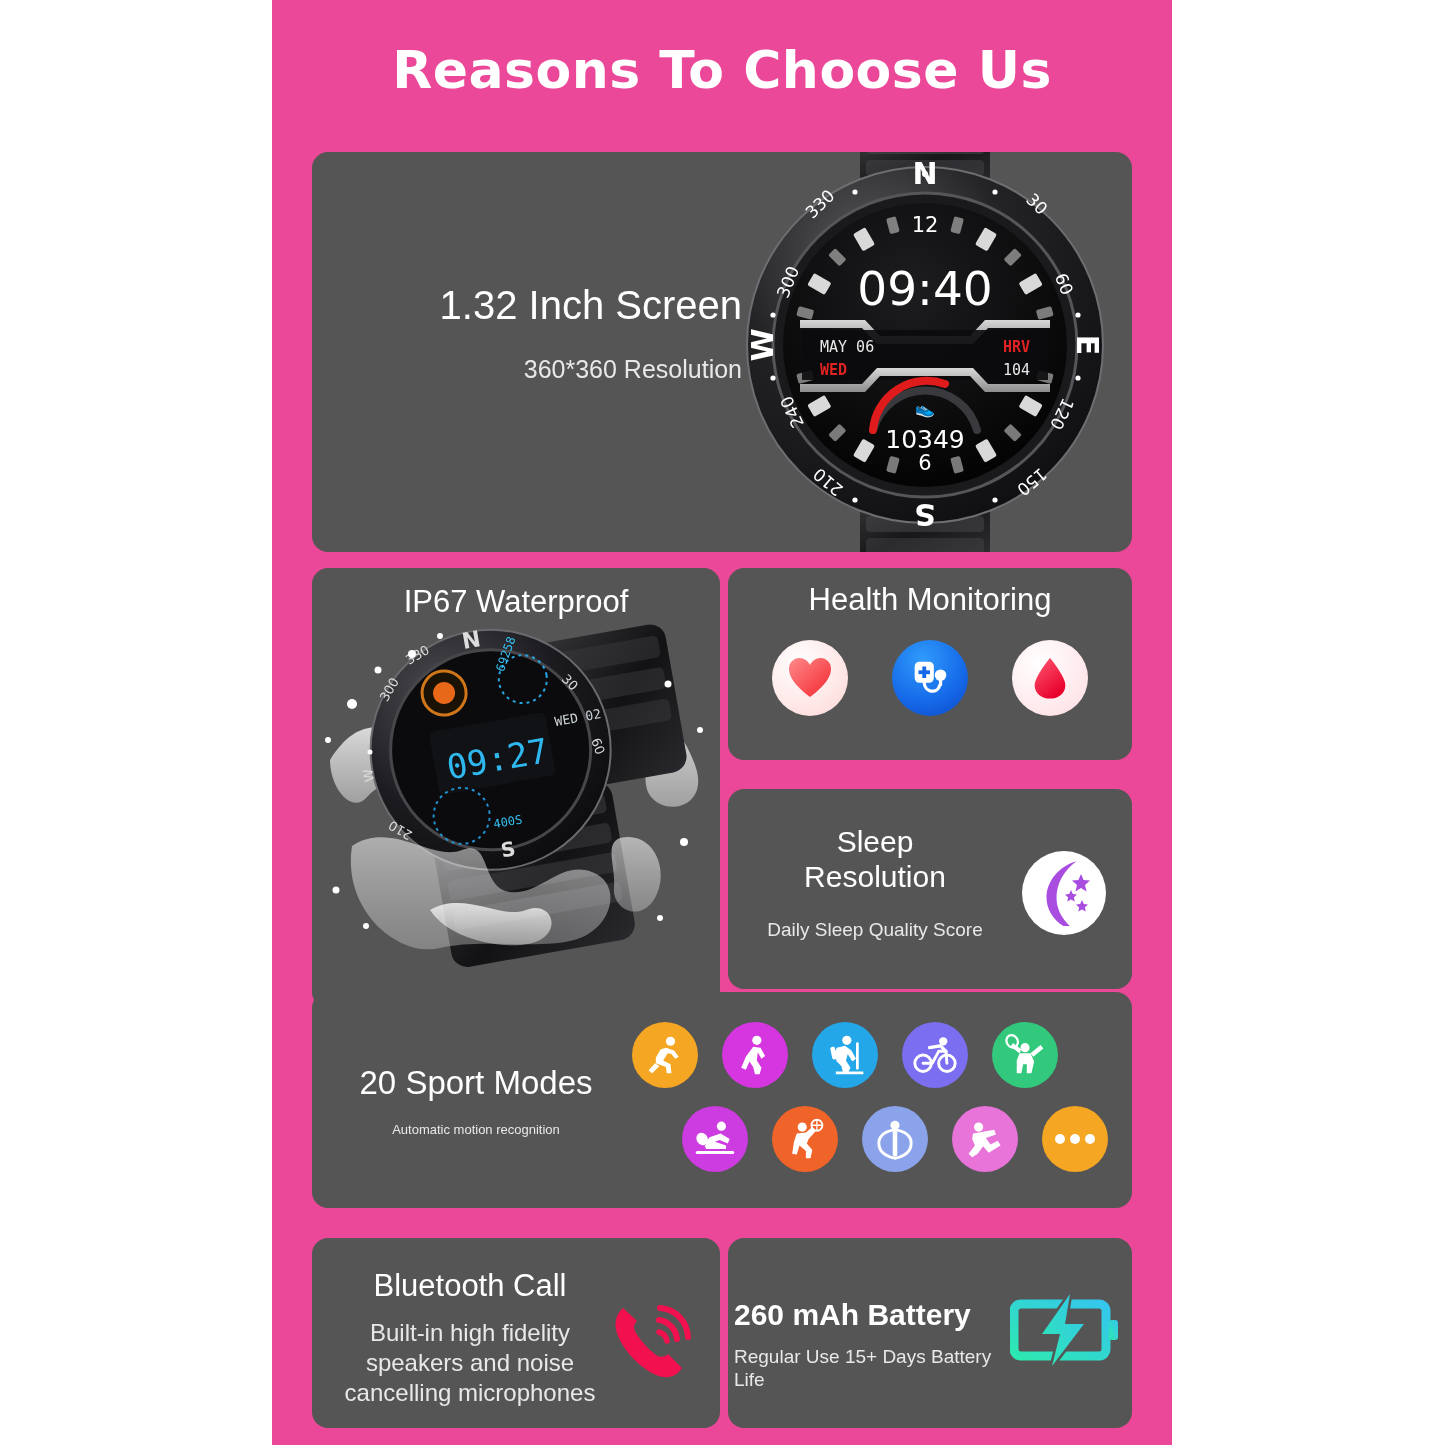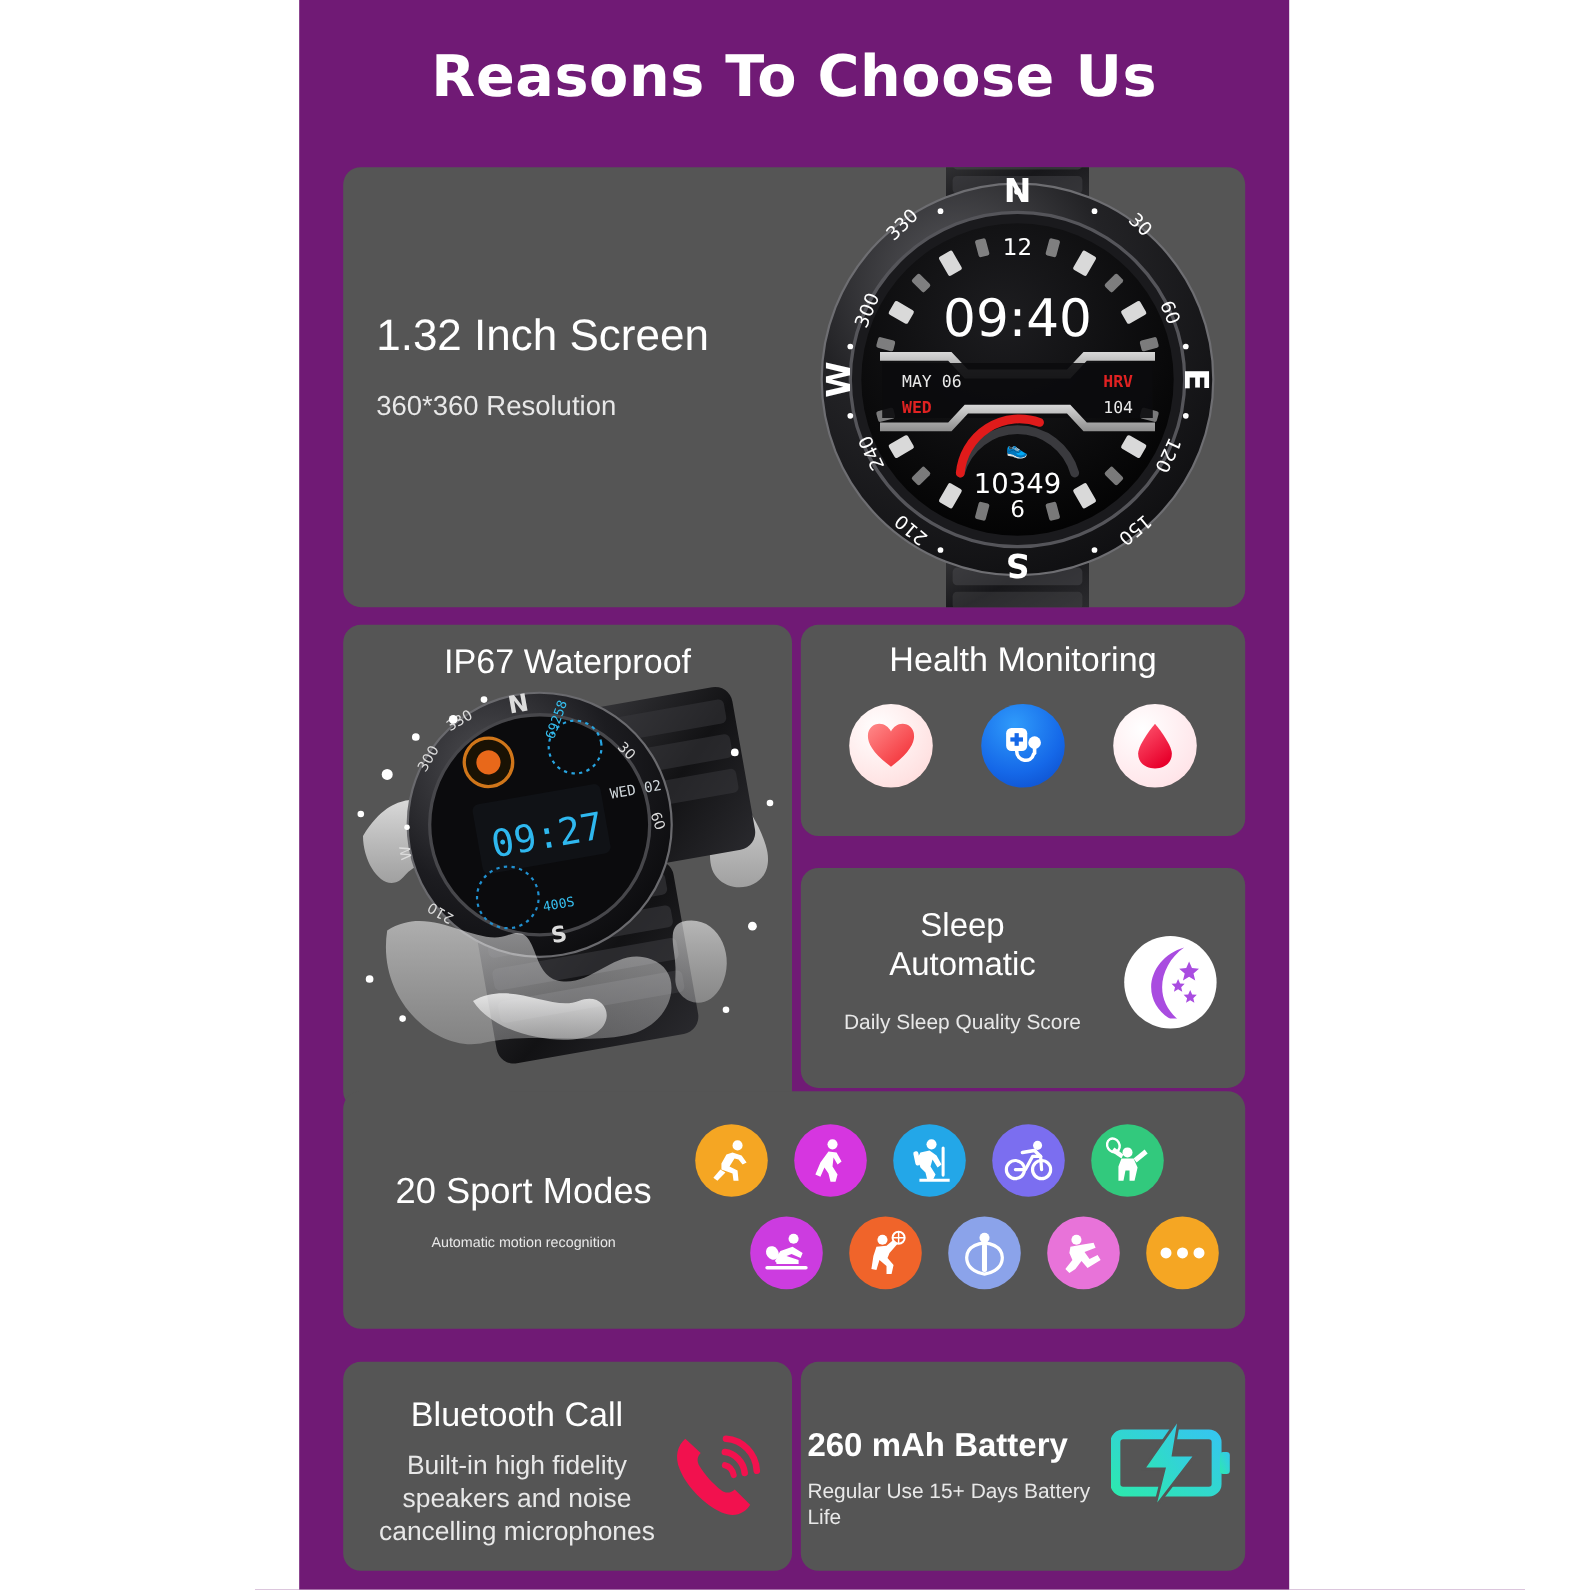--- a/index.html
+++ b/index.html
@@ -6,21 +6,21 @@
   html, body {
     width: 1445px; height: 1445px;
     background: #ffffff;
     font-family: "Liberation Sans", sans-serif;
     overflow: hidden;
   }
   #page {
     position: absolute;
     left: 272px; top: 0;
     width: 900px; height: 1445px;
-    background: #701a75;
+    background: #ec4899;
   }
   
   .page-title {
     position: absolute; left: 0; top: 40px; width: 900px;
     text-align: center;
     color: #ffffff;
     font-size: 52px;
     font-weight: bold;
     letter-spacing: 0.5px;
     font-family: "DejaVu Sans", sans-serif;
@@ -30,21 +30,21 @@
     position: absolute;
     background: #555555;
     border-radius: 16px;
     overflow: hidden;
   }
   .card-title { color:#ffffff; font-weight:bold; line-height:1.15; }
   .card-sub   { color:#e8e8e8; line-height:1.25; }
 
   
   #card-screen { left: 40px; top: 152px; width: 820px; height: 400px; }
-  #screen-text { position:absolute; left:30px; top:130px; width:400px; text-align:left; }
+  #screen-text { position:absolute; left:30px; top:130px; width:400px; text-align:right; }
   #screen-text .card-title { font-size: 40px; font-weight: normal; }
   #screen-text .card-sub   { font-size: 25px; margin-top: 26px; }
   #watch-main { position:absolute; right: 22px; top: -22px; width: 370px; height: 430px; }
 
   
   #card-water { left: 40px; top: 568px; width: 408px; height: 440px; }
   #card-water .card-title { position:absolute; left:0; top:16px; width:100%; text-align:center; font-size:31px; font-weight:normal; }
   #water-img { position:absolute; left: 0; top: 42px; width: 408px; height: 366px; }
 
   
@@ -340,21 +340,21 @@
             </defs>
           <path d="M21 3 C21 3 37 22 37 31.5 C37 40 30 45.5 21 45.5 C12 45.5 5 40 5 31.5 C5 22 21 3 21 3 Z" fill="url(#dg)"></path>
         </svg>
       </div>
     </div>
   </div>
 
   <div class="card" id="card-sleep">
     <div id="sleep-text">
       <div class="card-title">Sleep</div>
-      <div class="card-title">Automatic</div>
+      <div class="card-title">Resolution</div>
       <div class="card-sub">Daily Sleep Quality Score</div>
     </div>
     <div id="moon-icon">
       <svg width="66" height="66" viewBox="0 0 66 66">
         <path d="M36 5 C22 9 12 21 12 34 C12 47 22 58 36 61 C26 54 20 45 20 34 C20 23 26 12 36 5 Z" fill="#a94ce0" transform="translate(-2,0) scale(1.25) translate(2,-4)"></path>
         <polygon fill="#a94ce0" points="50,14 52.6,20 59,20.6 54,25 55.6,31.4 50,28 44.4,31.4 46,25 41,20.6 47.4,20"></polygon>
         <polygon fill="#a94ce0" points="40,30 41.8,34 46,34.4 42.8,37.4 43.8,41.6 40,39.4 36.2,41.6 37.2,37.4 34,34.4 38.2,34"></polygon>
         <polygon fill="#a94ce0" points="51,40 52.8,44 57,44.4 53.8,47.4 54.8,51.6 51,49.4 47.2,51.6 48.2,47.4 45,44.4 49.2,44"></polygon>
       </svg>
     </div>

